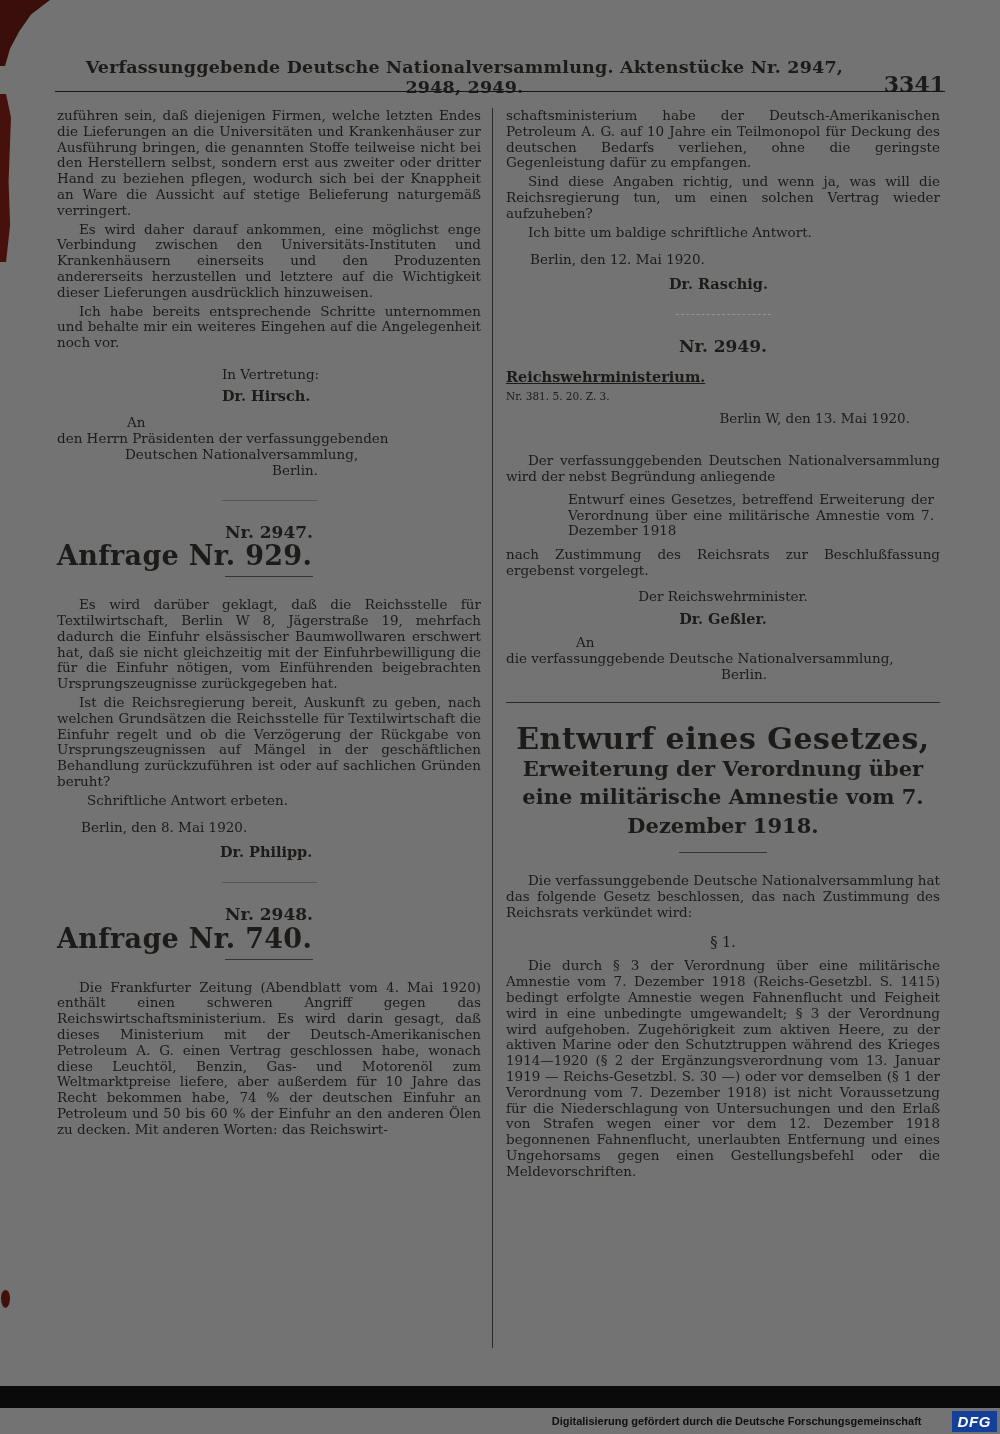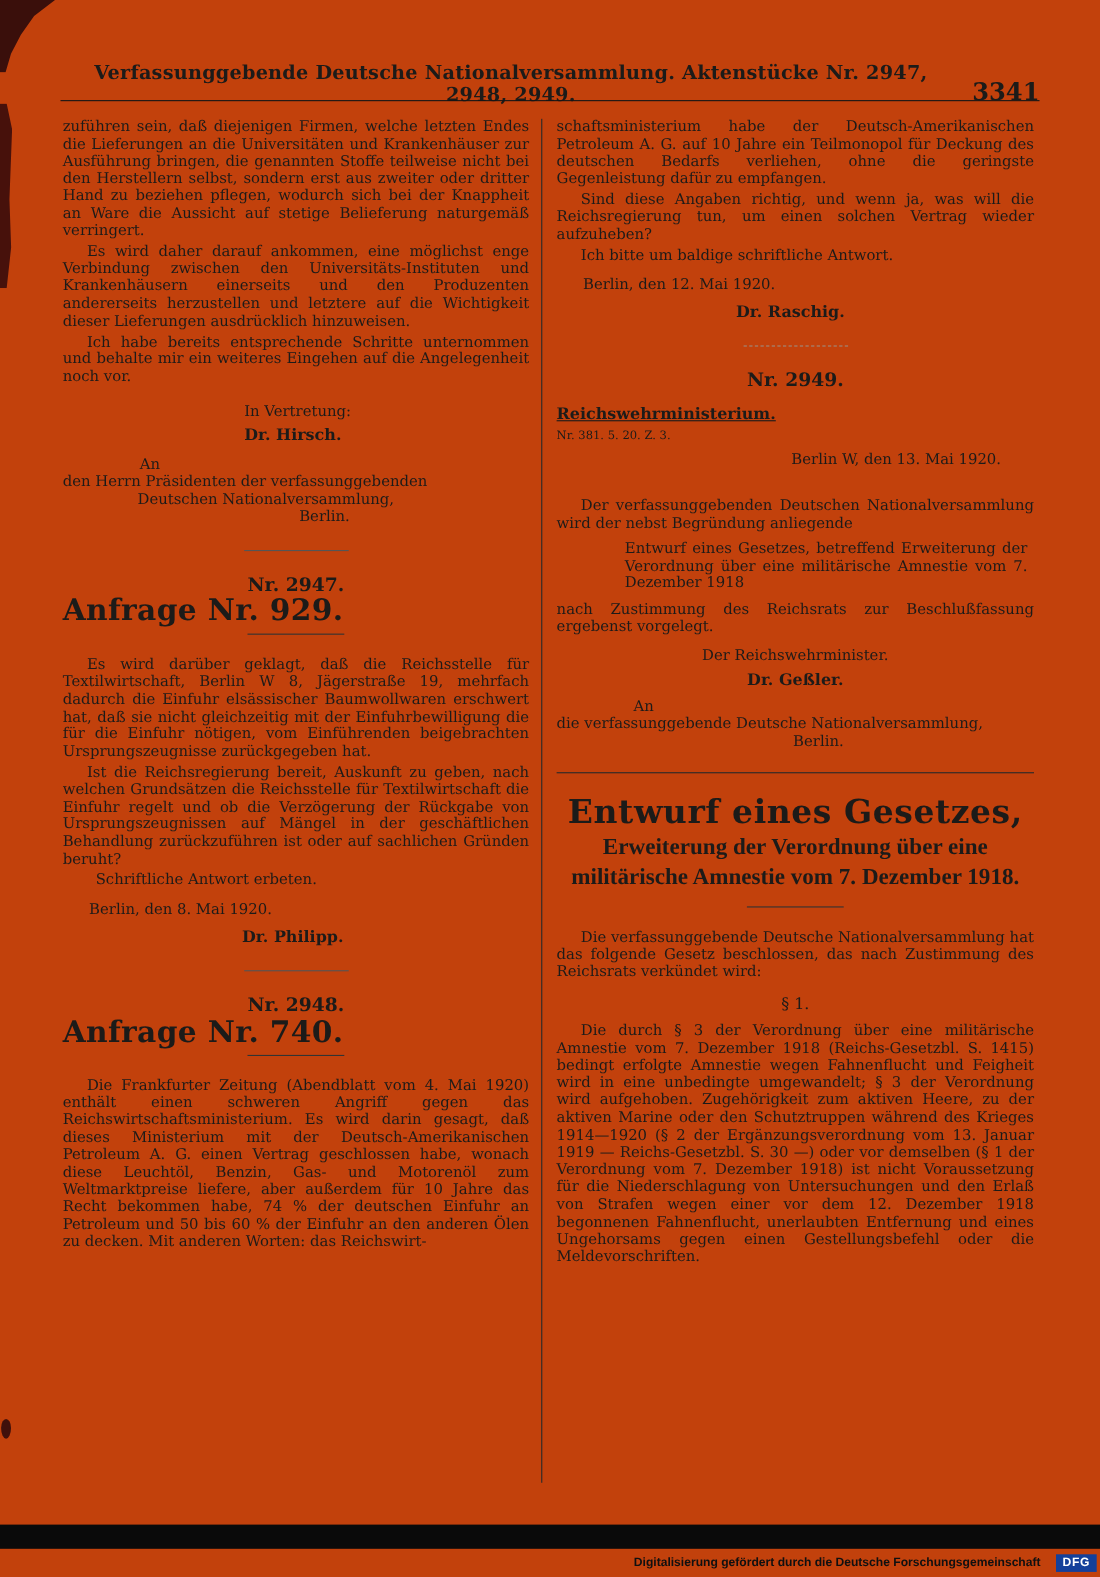--- a/index.html
+++ b/index.html
@@ -3,21 +3,21 @@
 <meta charset="utf-8">
 <style>
   * { box-sizing: border-box; }
   html, body { margin: 0; padding: 0; }
   body { width: 1000px; font-family: "DejaVu Serif", "Liberation Serif", serif; }
 
   .page {
     position: relative;
     width: 1000px;
     height: 1434px;
-    background: #c2410c;
+    background: #737373;
     color: #1c1b19;
     overflow: hidden;
   }
 
   
   .artifact-corner {
     position: absolute; top: 0; left: 0;
     width: 50px; height: 66px;
     background: #3a0f0b;
     clip-path: polygon(0 0, 100% 0, 62% 22%, 38% 48%, 20% 74%, 10% 100%, 0 100%);
@@ -85,35 +85,35 @@
   .dateline { text-align: right; margin: 7px 30px 26px 0; }
 
   .enclosure { margin: 7px 6px 8px 62px; text-align: justify; }
   .center-line { text-align: center; margin-top: 10px; }
   .center-sig { text-align: center; margin-top: 6px; font-weight: 700; font-size: 14.5px; }
 
   .rule-full { height: 0; border-top: 1.5px solid #2a2a2a; margin-top: 20px; }
 
   .law-title { text-align: center; font-weight: 700; font-size: 30px; margin-top: 28px; letter-spacing: 0.5px; }
   .law-betreffend { text-align: center; font-size: 13px; margin-top: 7px; }
-  .law-subject { text-align: center; font-weight: 700; font-size: 21px; line-height: 1.35; margin-top: 8px; font-family: Liberation Serif, serif; }
+  .law-subject { text-align: center; font-weight: 700; font-size: 21px; line-height: 1.35; margin-top: 8px; }
   .law-section { text-align: center; font-size: 14.5px; margin: 14px 0 8px 0; }
 
   
   .bottom-bar { position: absolute; left: 0; top: 1386px; width: 1000px; height: 22px; background: #0a0a0a; }
   .footer {
     position: absolute; top: 1411px; right: 3px; height: 20px;
     display: flex; align-items: center; gap: 14px;
     font-family: "Liberation Sans", sans-serif;
   }
   .footer-text { font-size: 11px; font-weight: 700; color: #101010; }
   .dfg-logo {
     background: #14409a; color: #ffffff;
-    font-size: 11px; font-weight: 700; 
-    padding: 2px 6px; letter-spacing: 0.6px;
+    font-size: 15px; font-weight: 700; font-style: italic;
+    padding: 2px 6px; letter-spacing: 0.6px; margin-left: 16px;
   }
 </style>
 </head>
 <body>
 
 <div class="page">
 
   <div class="artifact-corner"></div>
   <div class="artifact-strip"></div>
   <div class="artifact-dot"></div>

